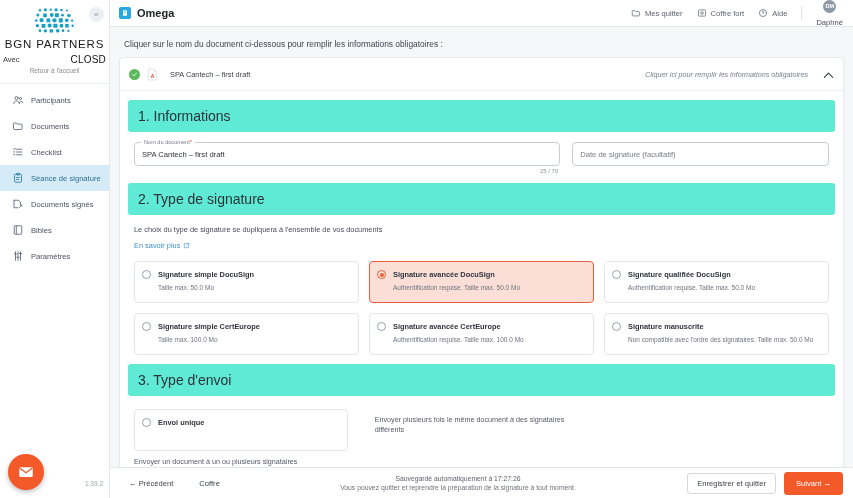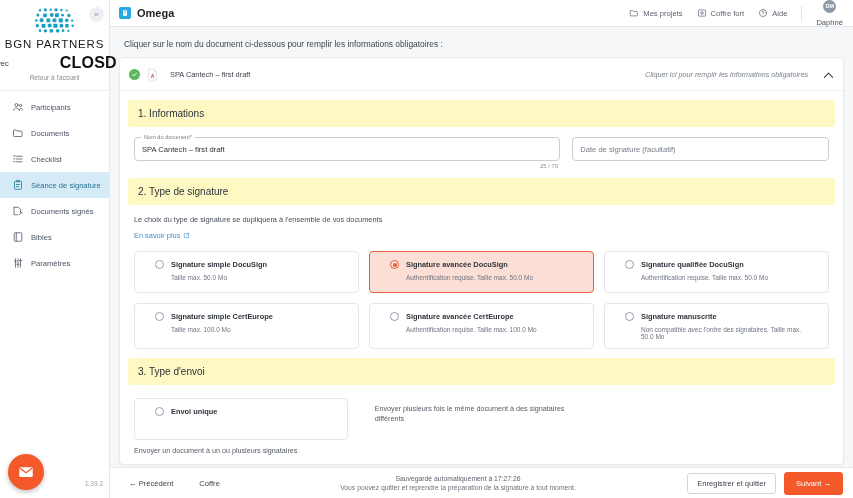--- a/index.html
+++ b/index.html
@@ -29,21 +29,21 @@
   .logo-zone { padding: 6px 0 0 0; text-align: center; }
   .logo-dots { width: 48px; height: 30px; margin: 0 auto; display: block; }
   .brand-name {
     font-size: 11.5px; letter-spacing: 0.8px; color: #1a1a1a;
     font-weight: 400; margin-top: 2px; white-space: nowrap;
   }
   .brand-sub {
     font-size: 7.5px; color: #3b3b3b; margin-top: 4px;
     display: flex; align-items: center; justify-content: center; gap: 3px;
   }
-  .brand-sub .closd { font-size: 16px; font-weight: 700; letter-spacing: .2px; color:#111;margin-left:48px; }
+  .brand-sub .closd { font-size: 10px; font-weight: 400; letter-spacing: .2px; color:#111;margin-left:48px; }
   .brand-back { font-size: 6.5px; color: #8a8a8a; margin-top: 2px; }
   .side-sep { height: 1px; background: #e9ecf1; margin: 9px 0 3px 0; }
   .nav { display: flex; flex-direction: column; }
   .nav-item {
     display: flex; align-items: center; gap: 7px;
     padding: 7px 0 7px 10px; font-size: 7.6px; color: #4a5262;
     cursor: pointer; border-left: 2px solid transparent;
   }
   .nav-item.active { background: #d5ecf8; color: #2b6f92; }
   .nav-item svg { flex: 0 0 12px; }
@@ -108,22 +108,22 @@
   .pdf-ico { width: 11px; height: 13px; flex: 0 0 11px; }
   .doc-title { font-size: 7.4px; color: #3a3f49; margin-left: 5px; }
   .doc-hint {
     margin-left: auto; font-size: 7.2px; font-style: italic; color: #7a828f;
   }
   .chev { margin-left: 8px; cursor: pointer; }
 
   .doc-body { padding: 0 8px 8px 8px; }
 
   .section-bar {
-    background: #fef9c3; border-radius: 3px;
-    padding: 8px 10px; font-size: 10px; color: #2d323b;
+    background: #5eead4; border-radius: 3px;
+    padding: 8px 10px; font-size: 14px; color: #2d323b;
     margin-top: 9px;
   }
   .fields { display: flex; gap: 12px; padding: 10px 6px 0 6px; }
   .field { position: relative; }
   .field.wide { flex: 1.66; }
   .field.narrow { flex: 1; }
   .fieldset-box {
     border: 1px solid #c9cdd4; border-radius: 4px;
     height: 24px; display: flex; align-items: center; padding: 0 7px;
     background: #fff; position: relative;
@@ -146,21 +146,21 @@
     font-size: 7.4px; color: #3f8fd0; margin-top: 2px;
     display: inline-flex; align-items: center; gap: 3px; cursor: pointer;
   }
 
   .opt-grid {
     display: grid; grid-template-columns: repeat(3, 1fr);
     gap: 10px; padding: 9px 6px 0 6px;
   }
   .opt {
     border: 1px solid #e3e6ea; border-radius: 4px; background: #fff;
-    padding: 8px 20px; cursor: pointer; min-height: 42px;
+    padding: 8px 7px; cursor: pointer; min-height: 42px;
   }
   .opt.selected { border: 1px solid #e8603a; background: #fbdfd6; }
   .opt-top { display: flex; align-items: center; gap: 7px; }
   .radio {
     width: 9px; height: 9px; border-radius: 50%;
     border: 1px solid #98a0ac; flex: 0 0 9px;
     display: flex; align-items: center; justify-content: center;
   }
   .opt.selected .radio { border-color: #e8603a; }
   .radio .dot { width: 4px; height: 4px; border-radius: 50%; background: #e8603a; display: none; }
@@ -352,21 +352,21 @@
           </svg>
         </span>
         <span class="proj-name">Omega</span>
       </div>
 
       <div class="topnav">
         <div class="topnav-item">
           <svg width="10" height="10" viewBox="0 0 24 24">
             <path d="M3 7.5a1.5 1.5 0 0 1 1.5-1.5h4l2 2.2h8A1.5 1.5 0 0 1 20 9.7v7.8a1.5 1.5 0 0 1-1.5 1.5h-14A1.5 1.5 0 0 1 3 17.5z" fill="none" stroke="#656d79" stroke-width="1.8" stroke-linejoin="round"></path>
           </svg>
-          <span>Mes projets</span>
+          <span>Mes quitter</span>
         </div>
         <div class="topnav-item">
           <svg width="10" height="10" viewBox="0 0 24 24">
             <g fill="none" stroke="#656d79" stroke-width="1.8" stroke-linejoin="round">
               <rect x="3.5" y="4.5" width="17" height="15" rx="1.6"></rect>
               <circle cx="12" cy="12" r="3.2"></circle>
             </g>
           </svg>
           <span>Coffre fort</span>
         </div>

